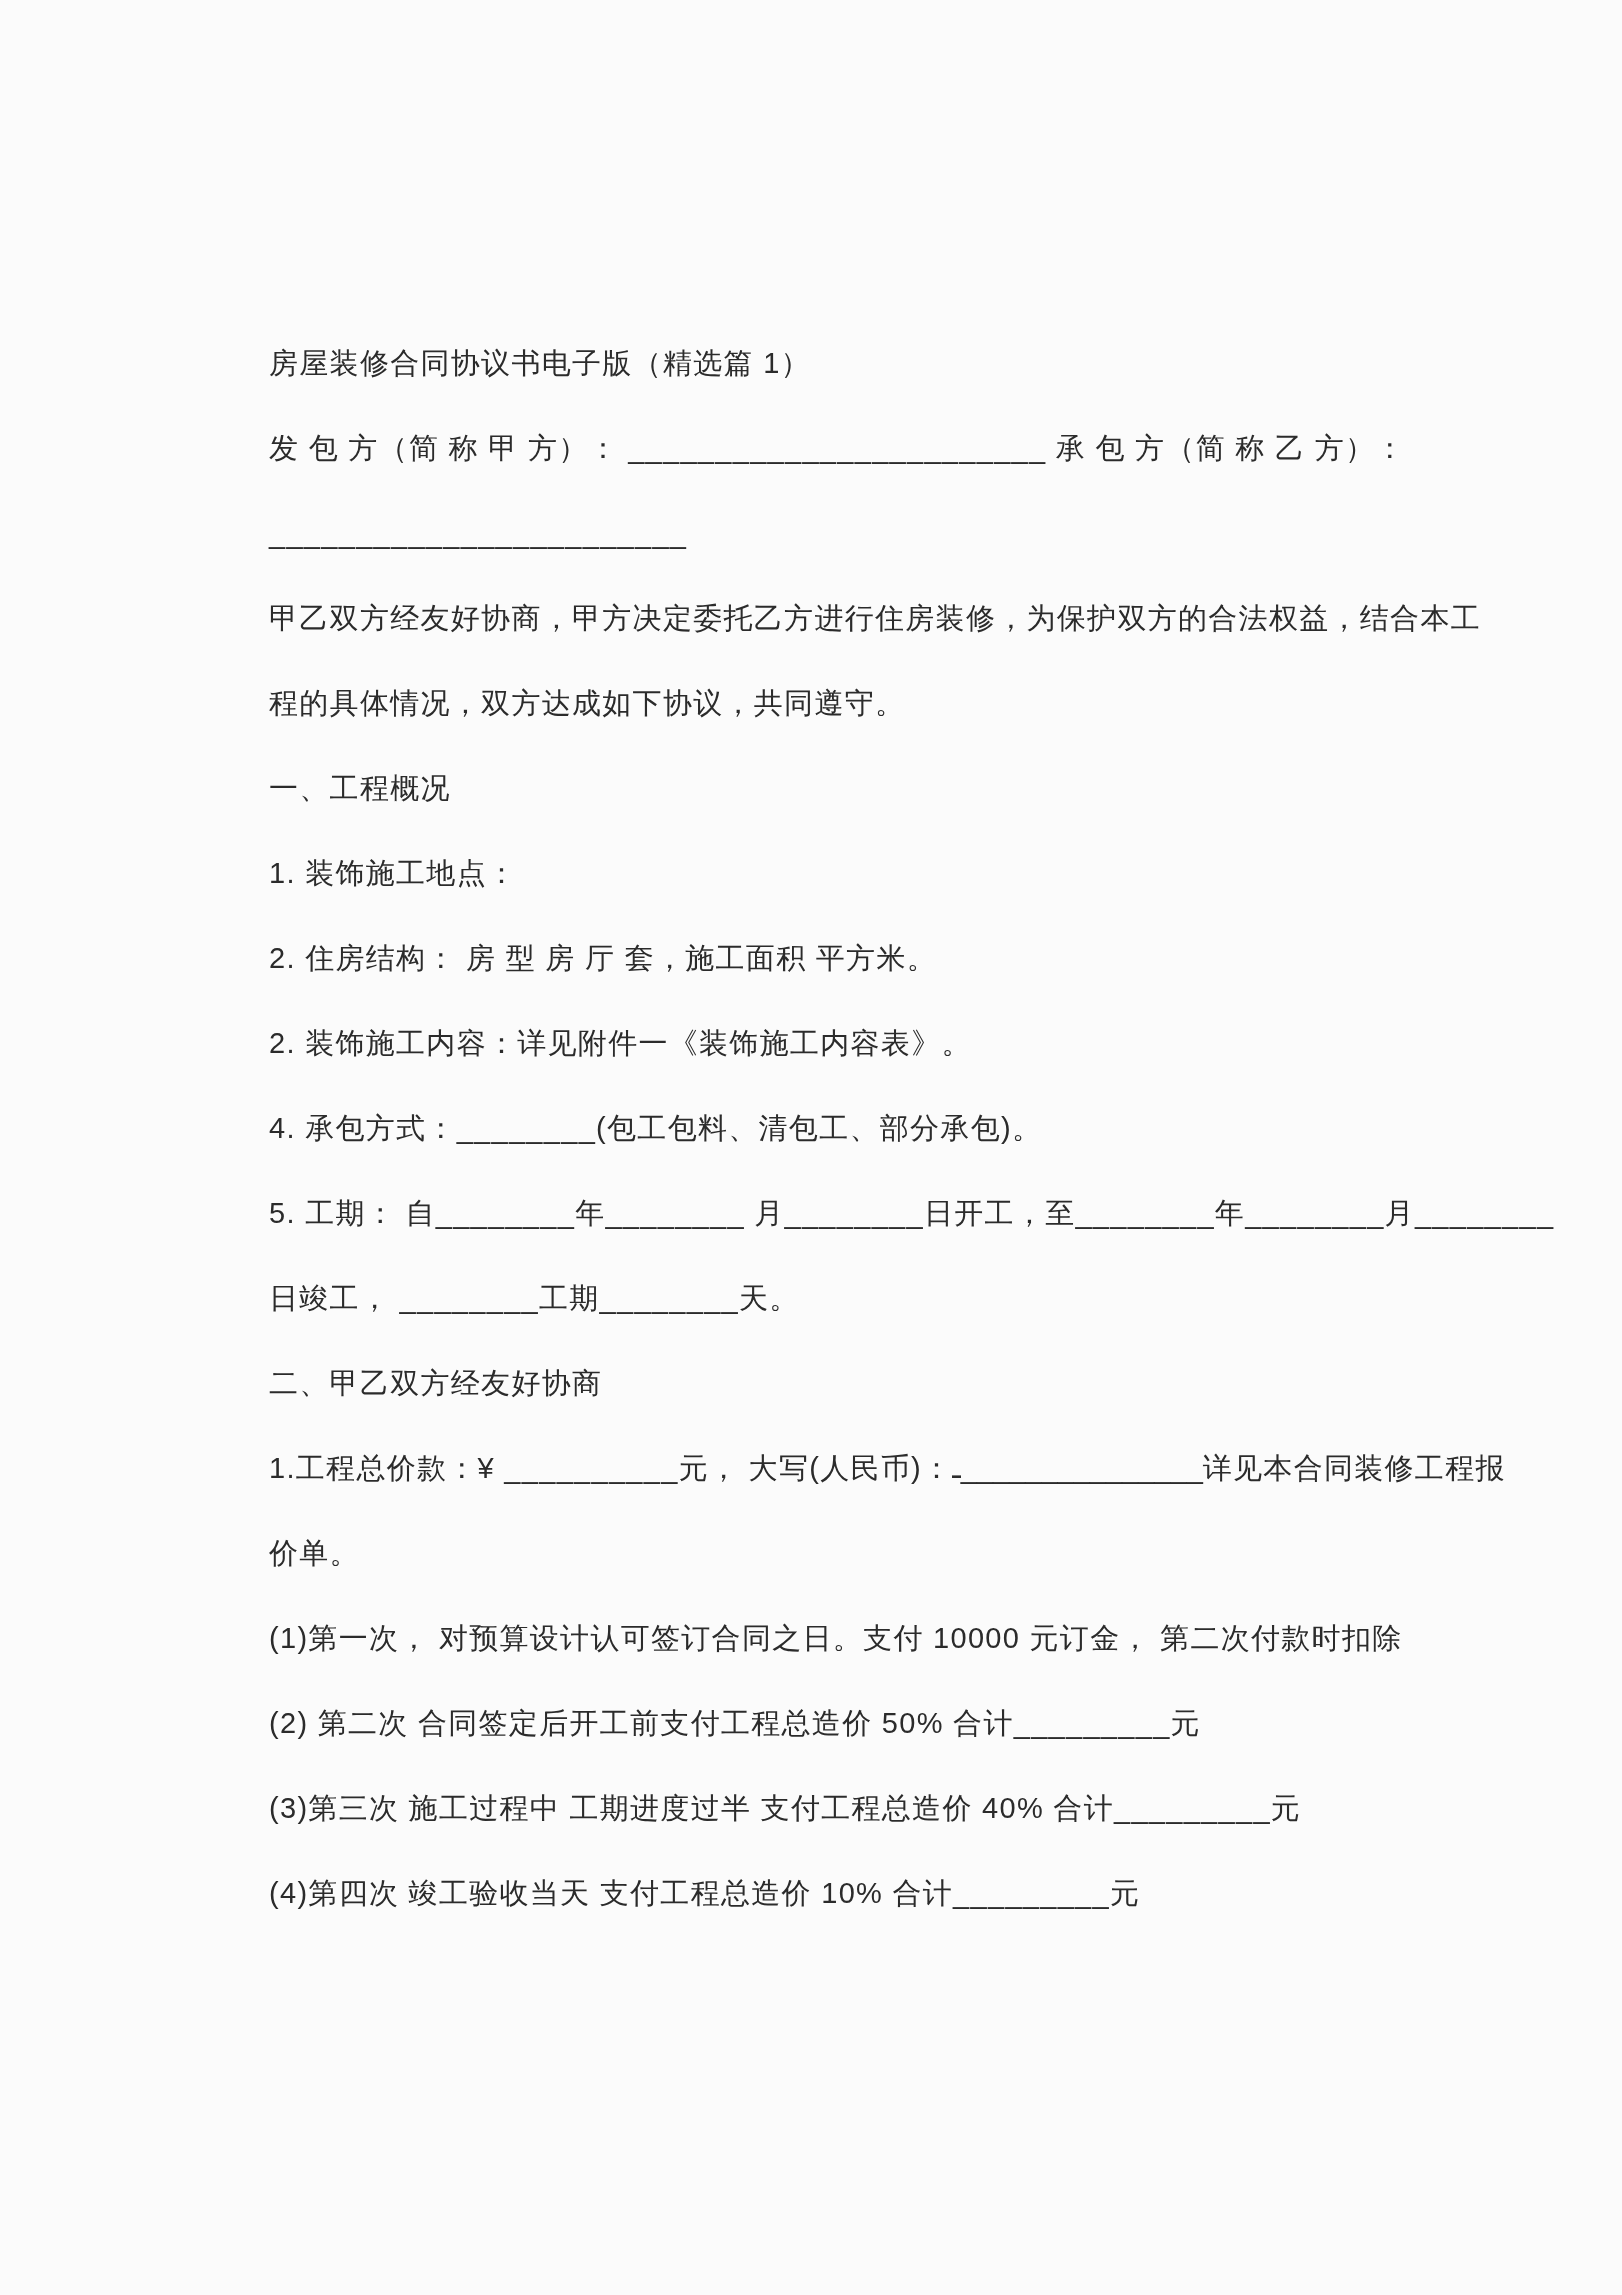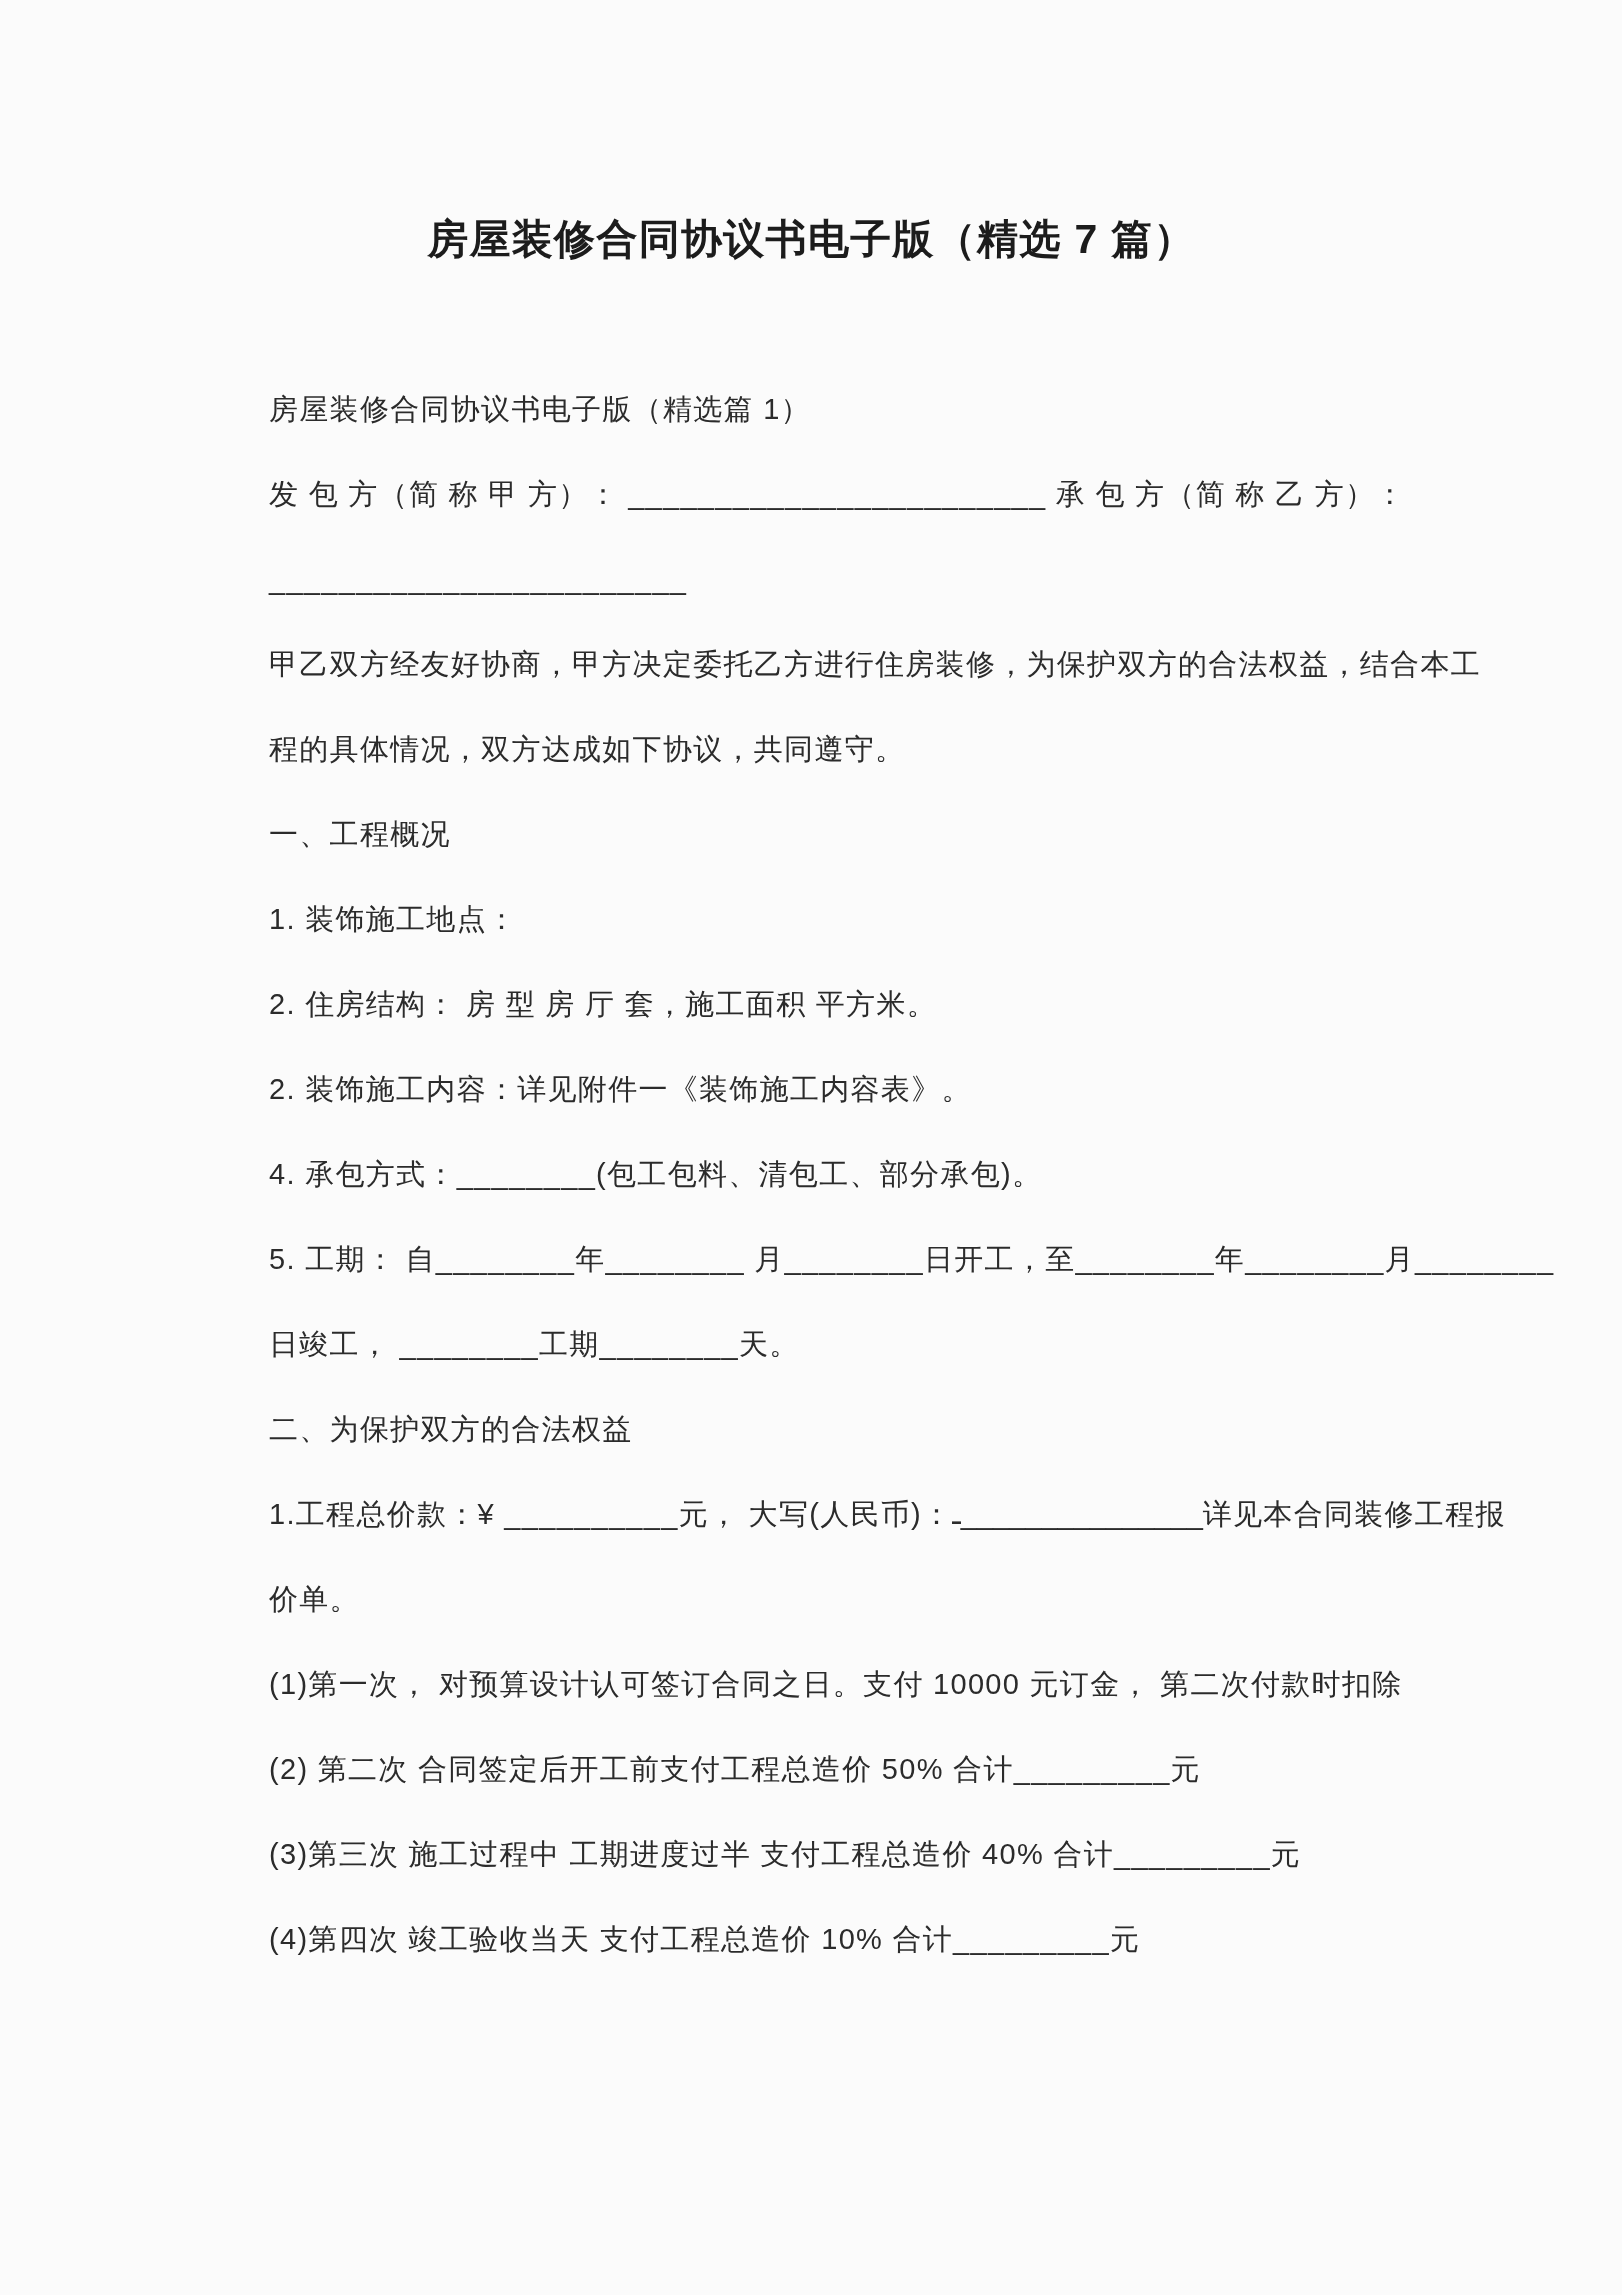--- a/index.html
+++ b/index.html
@@ -40,35 +40,34 @@
     white-space: nowrap;
     font-weight: normal;
     color: #2b2b2b;
     overflow: visible;
   }
 </style>
 </head>
 <body>
 
 <div class="page">
-  <div class="doc-title">房屋装修合同协议书电子版（精选 7 篇）</div>
   <div class="doc-body">
     <div class="doc-line">房屋装修合同协议书电子版（精选篇 1）</div>
     <div class="doc-line">发 包 方（简 称 甲 方）： ________________________ 承 包 方（简 称 乙 方）：</div>
     <div class="doc-line">________________________</div>
     <div class="doc-line">甲乙双方经友好协商，甲方决定委托乙方进行住房装修，为保护双方的合法权益，结合本工</div>
     <div class="doc-line">程的具体情况，双方达成如下协议，共同遵守。</div>
     <div class="doc-line">一、工程概况</div>
     <div class="doc-line">1. 装饰施工地点：</div>
     <div class="doc-line">2. 住房结构： 房 型 房 厅 套，施工面积 平方米。</div>
     <div class="doc-line">2. 装饰施工内容：详见附件一《装饰施工内容表》。</div>
     <div class="doc-line">4. 承包方式：________(包工包料、清包工、部分承包)。</div>
     <div class="doc-line">5. 工期： 自________年________ 月________日开工，至________年________月________</div>
     <div class="doc-line">日竣工， ________工期________天。</div>
-    <div class="doc-line">二、为保护双方的合法权益</div>
+    <div class="doc-line">二、甲乙双方经友好协商</div>
     <div class="doc-line">1.工程总价款：¥ __________元， 大写(人民币)：ـ_______________详见本合同装修工程报</div>
     <div class="doc-line">价单。</div>
     <div class="doc-line">(1)第一次， 对预算设计认可签订合同之日。支付 10000 元订金， 第二次付款时扣除</div>
     <div class="doc-line">(2) 第二次 合同签定后开工前支付工程总造价 50% 合计_________元</div>
     <div class="doc-line">(3)第三次 施工过程中 工期进度过半 支付工程总造价 40% 合计_________元</div>
     <div class="doc-line">(4)第四次 竣工验收当天 支付工程总造价 10% 合计_________元</div>
   </div>
 </div>
 
 

